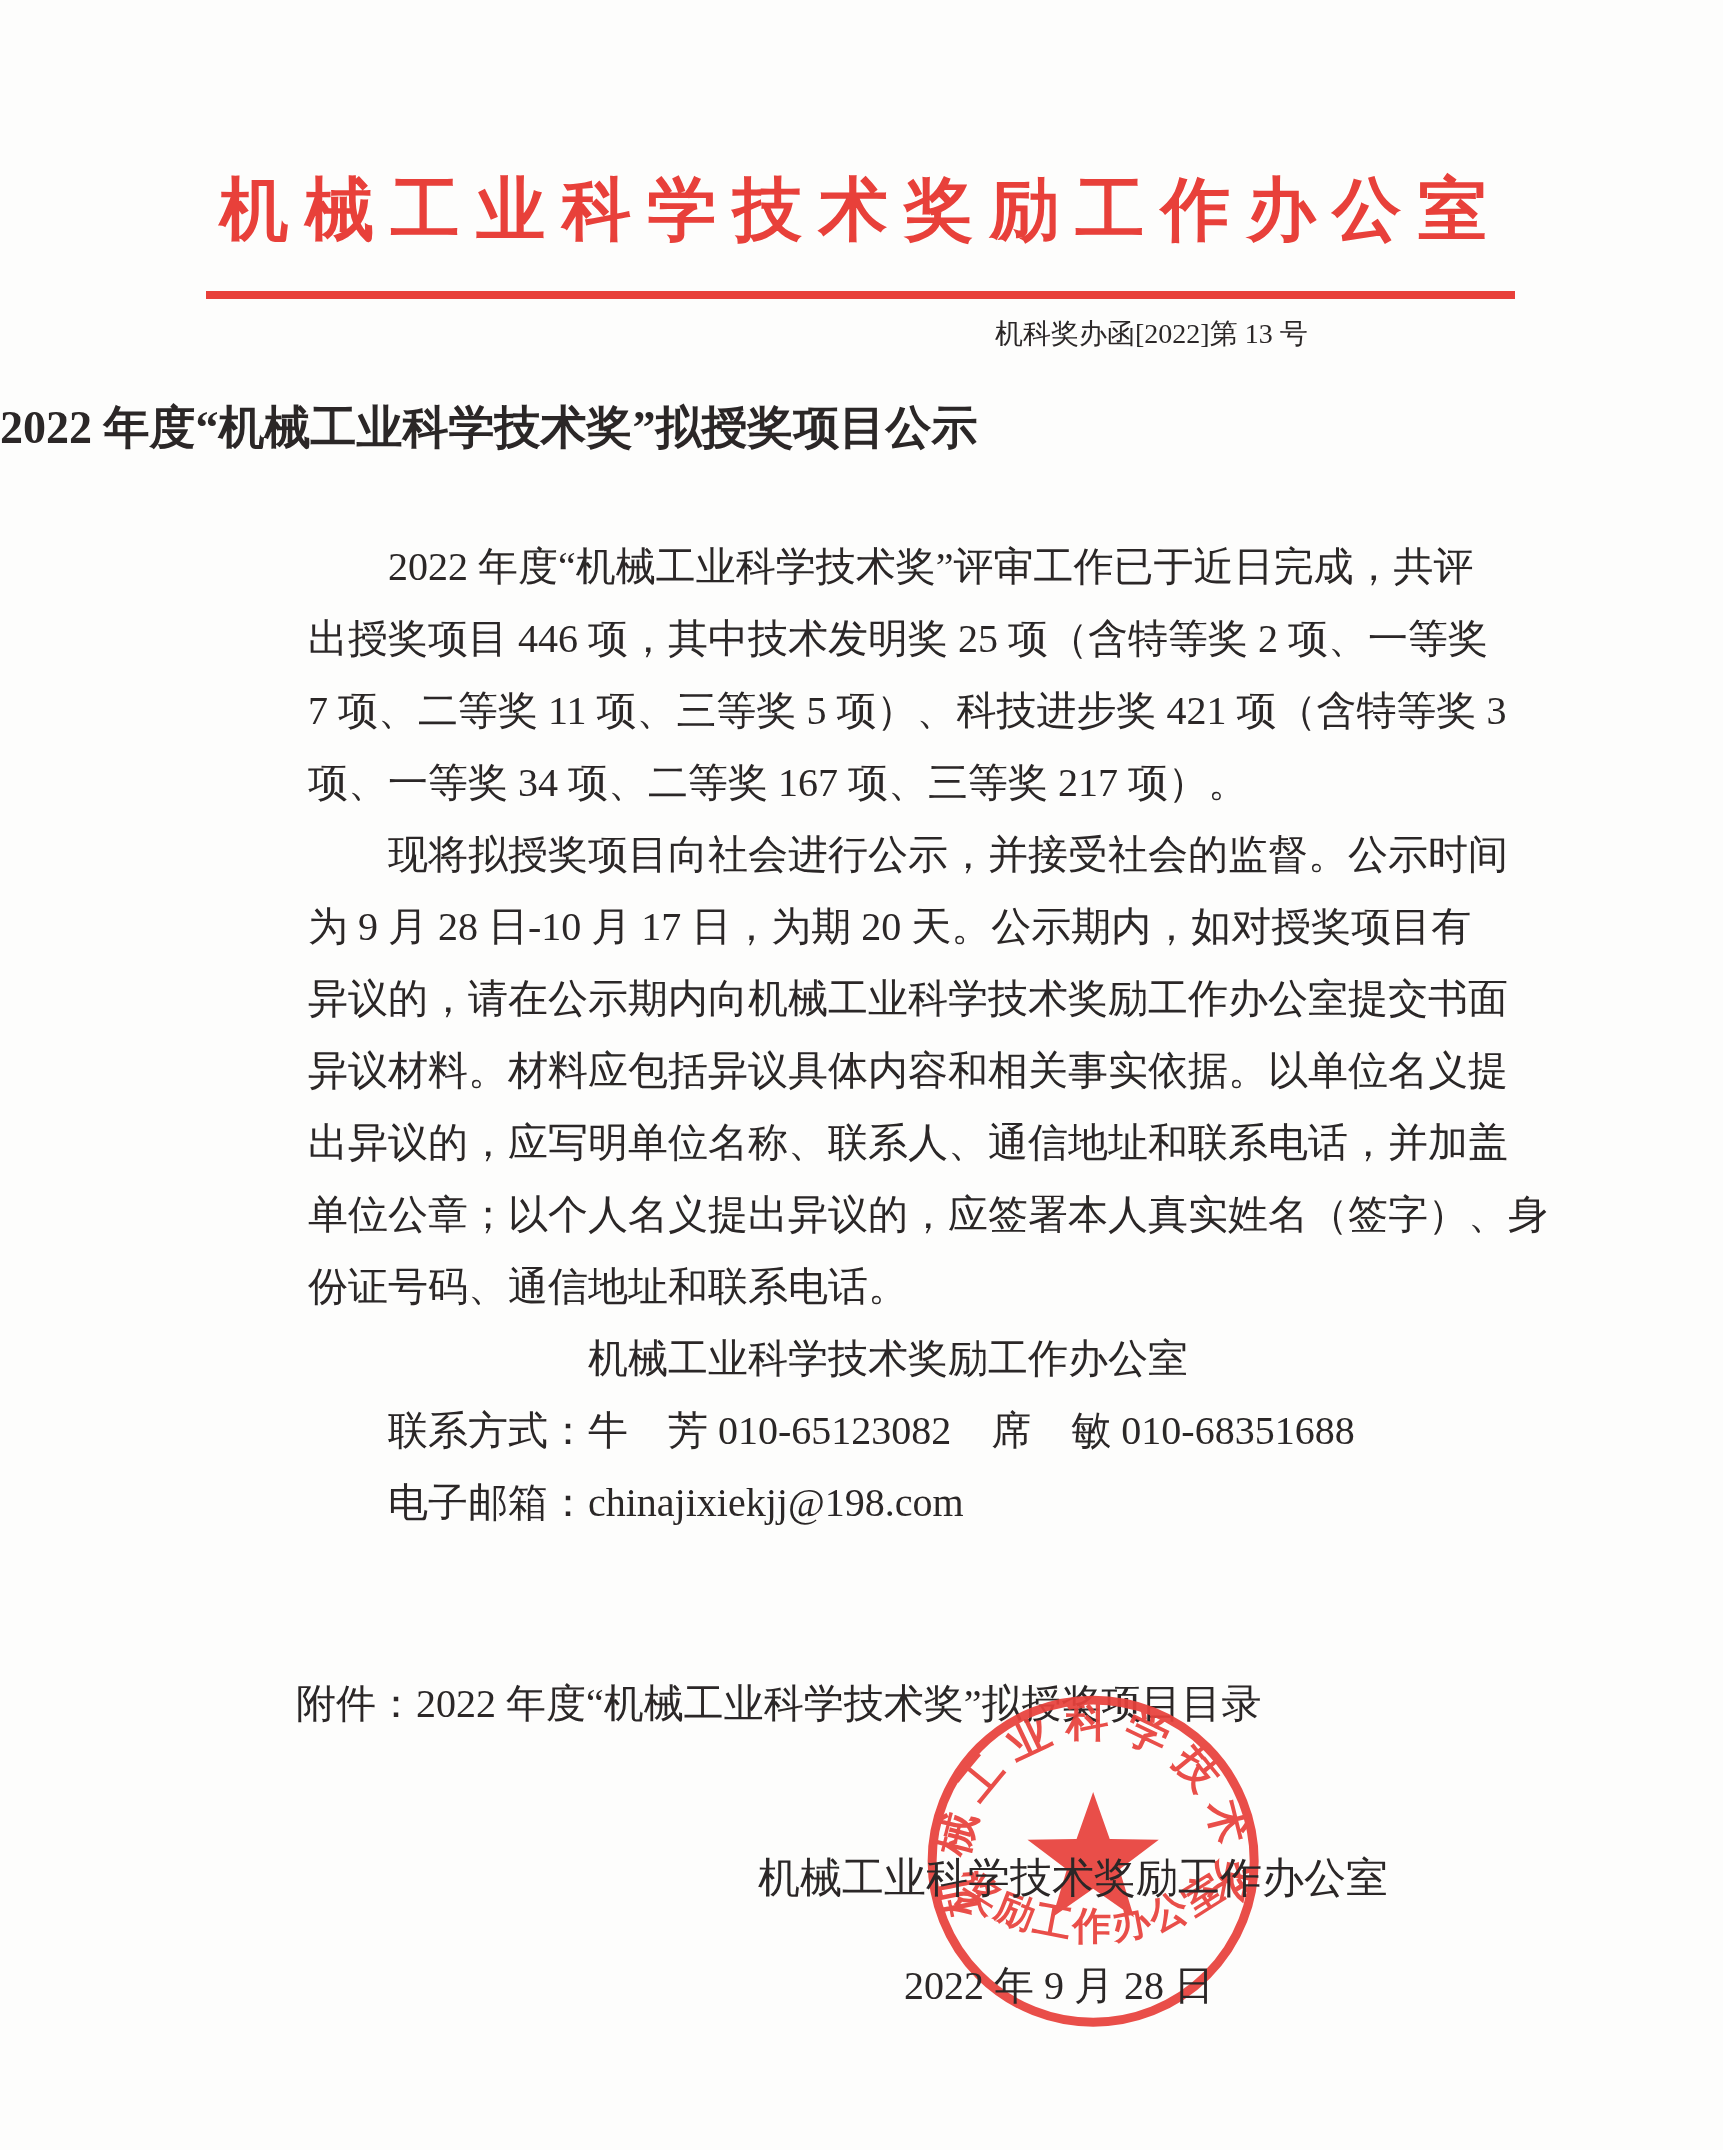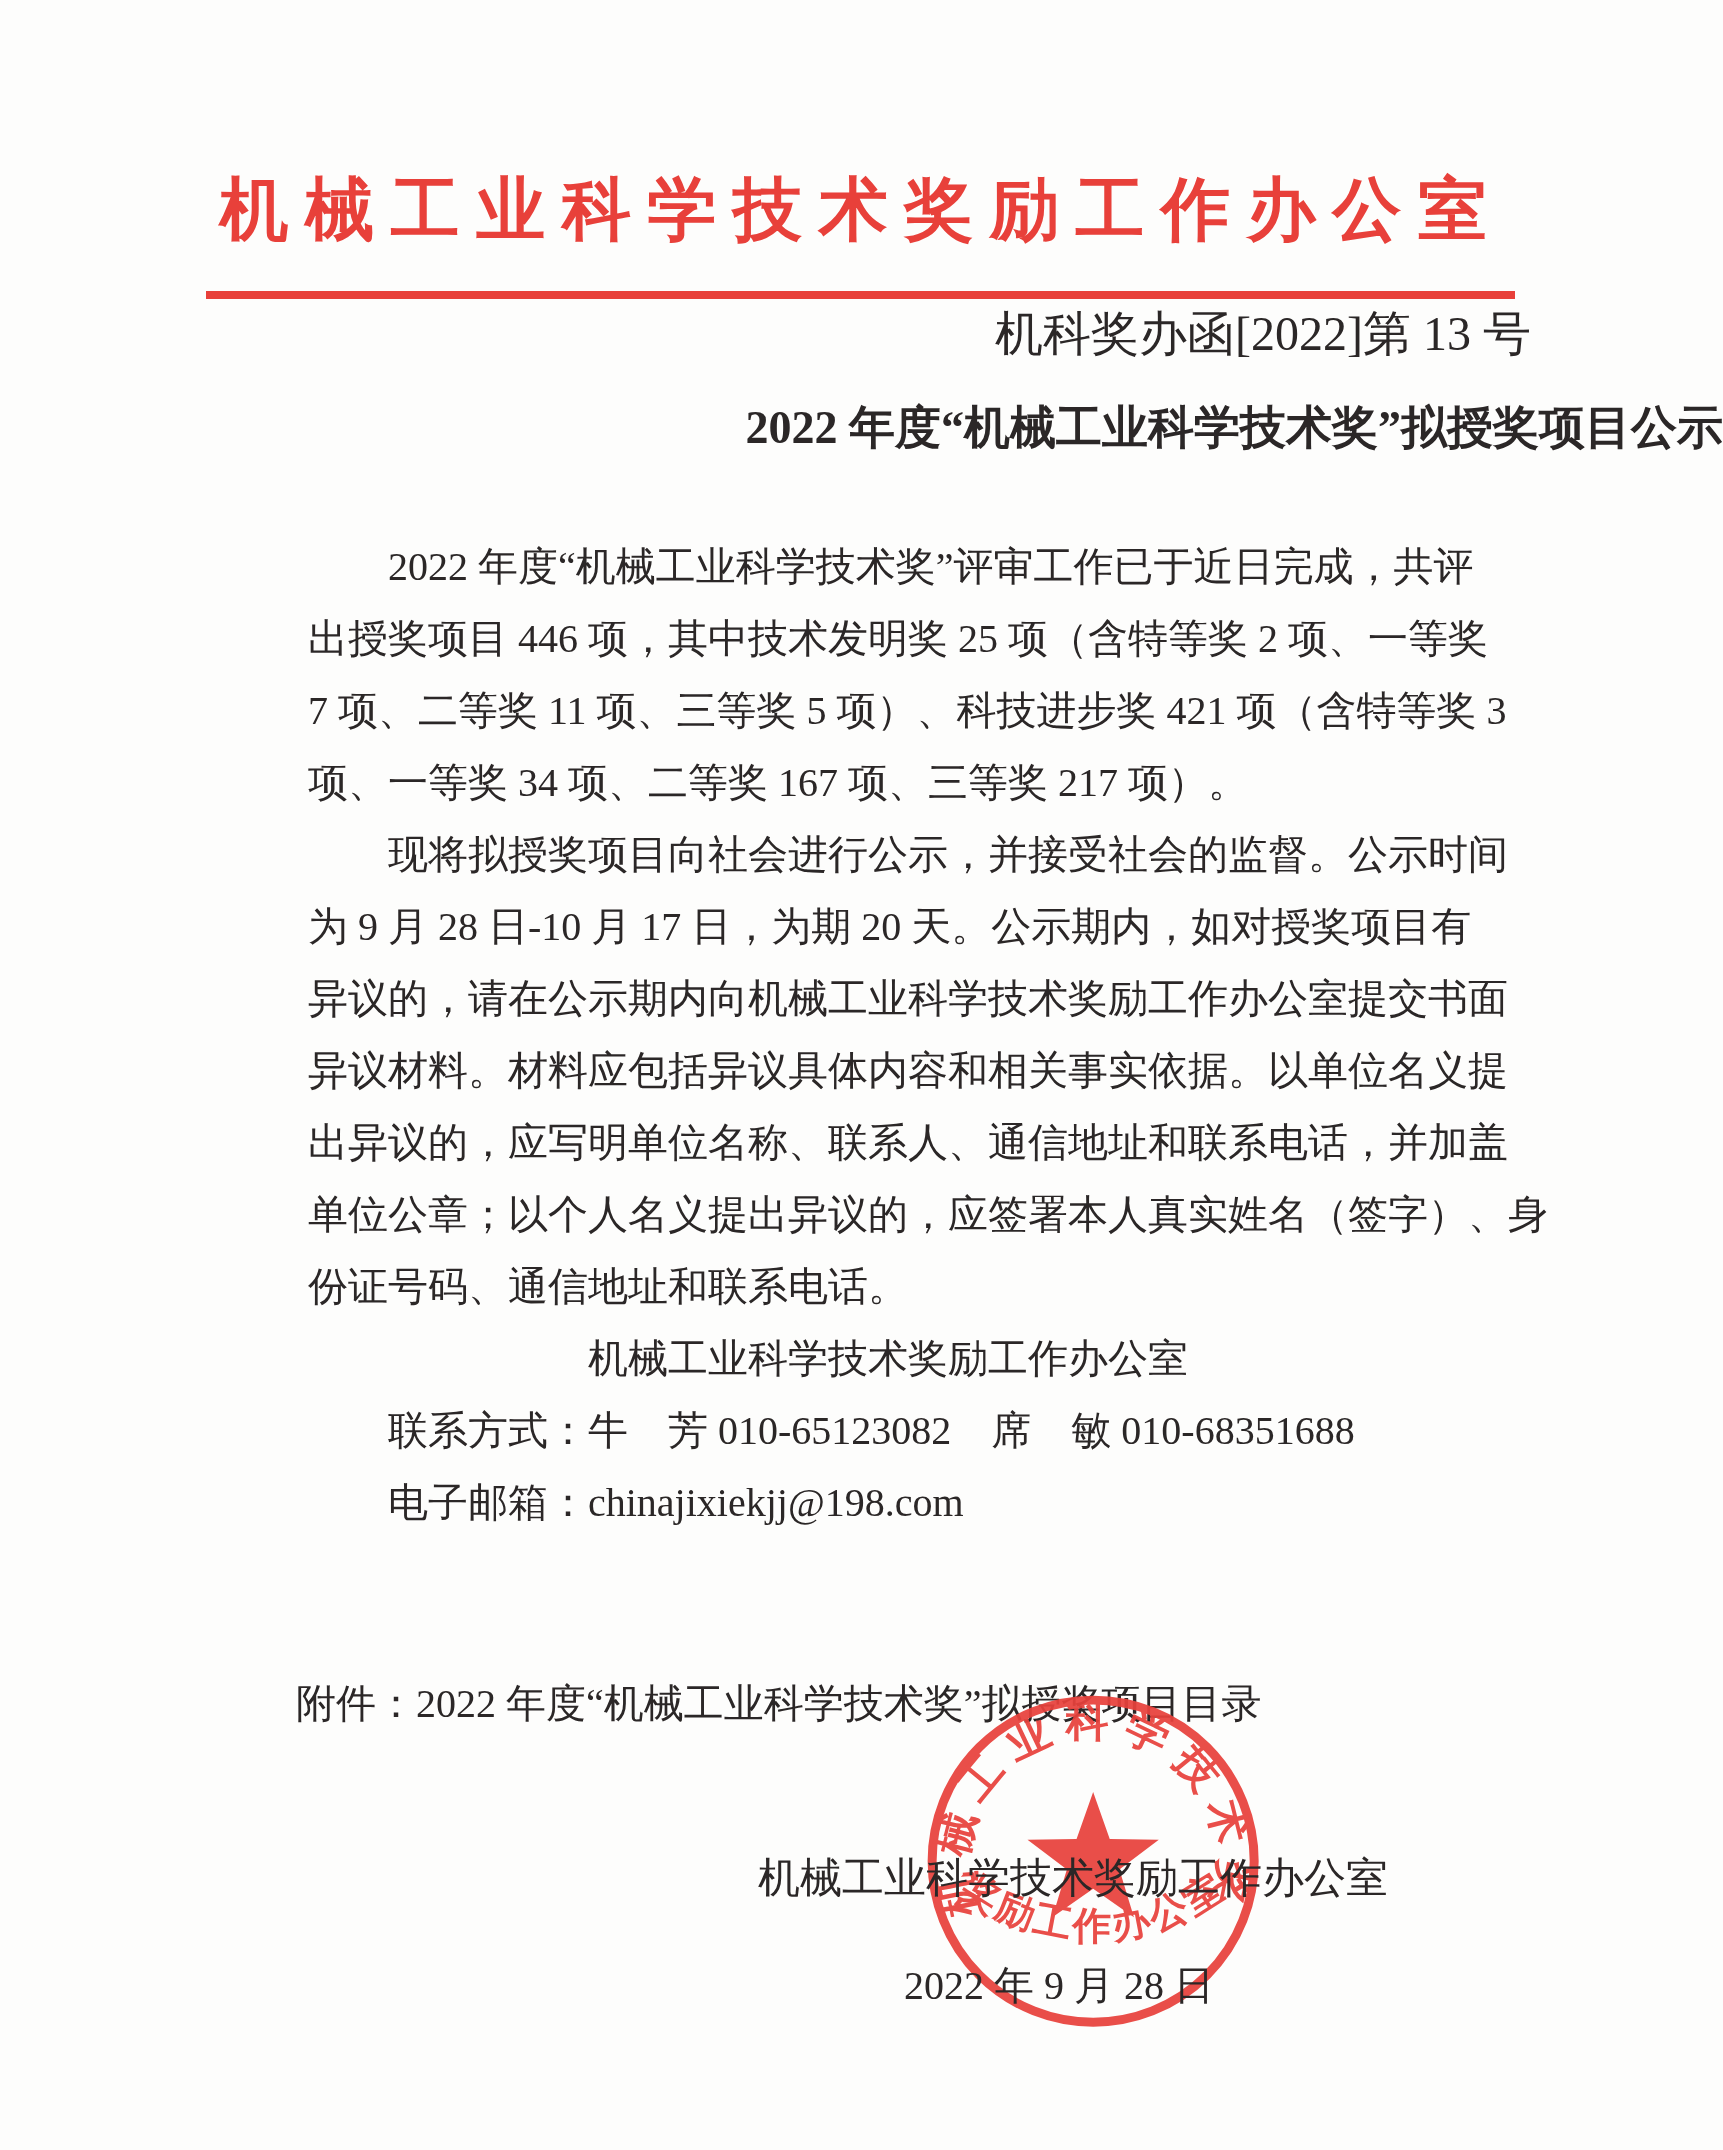--- a/index.html
+++ b/index.html
@@ -18,26 +18,26 @@
     letter-spacing:16.6px;
     color:var(--red,#e8403a);
     white-space:nowrap;
   }
   .red-rule{
     position:absolute;top:291px;left:206px;width:1309px;height:7.6px;
     background:var(--red,#e8403a);
   }
   .doc-number{
     position:absolute;top:306px;left:995px;
-    font-size:48px;line-height:55px;white-space:pre;
+    font-size:28px;line-height:55px;white-space:pre;
     color:var(--ink,#2b2727);
   }
   .doc-title{
     position:absolute;top:396px;left:0;width:100%;
-    text-align:right;
+    text-align:left;
     font-size:46px;font-weight:700;line-height:64px;
     white-space:nowrap;
   }
   .body-block{
     position:absolute;top:531px;left:308px;width:1204px;
   }
   .body-line{
     font-size:40px;line-height:72px;height:72px;
     white-space:pre;
   }

